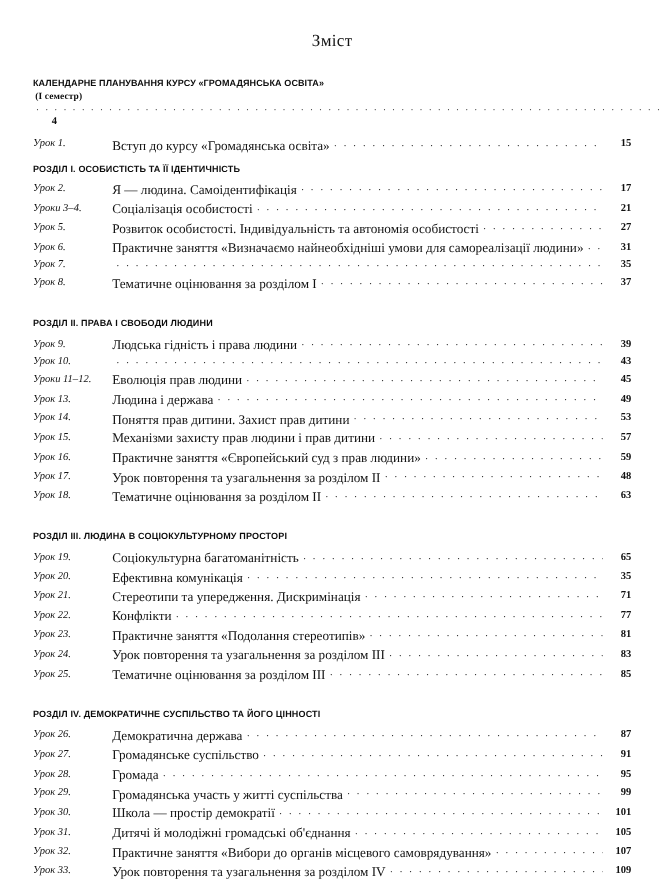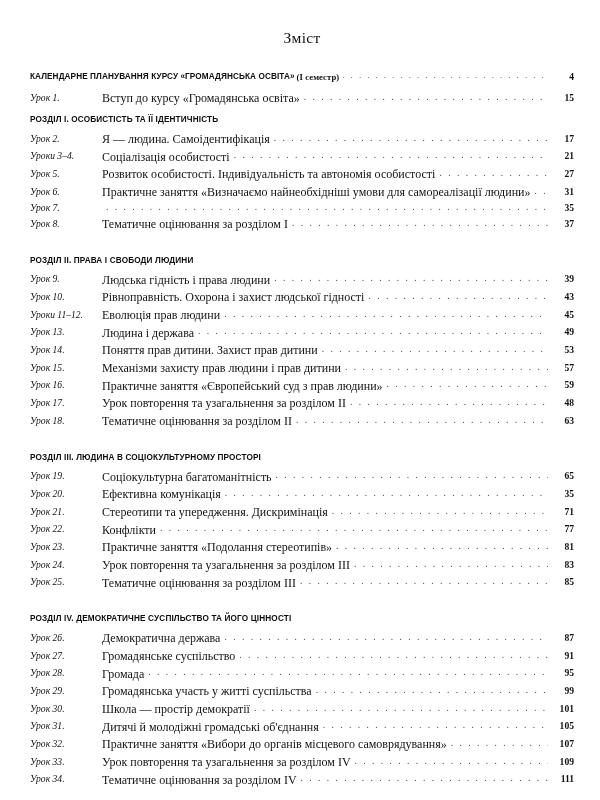--- a/index.html
+++ b/index.html
@@ -47,28 +47,29 @@
     margin-bottom: 6px;
     line-height: 1.2;
     text-transform: uppercase;
   }
   .section-head.first {
     margin-top: 0;
   }
   
   .top-entry {
     display: flex;
-    align-items: center;
+    align-items: flex-start;
     font-family: "Liberation Sans", "DejaVu Sans", sans-serif;
     font-weight: bold;
     font-size: 8.2px;
     letter-spacing: 0.1px;
     color: #0d0d0d;
     margin-bottom: 6px;
     line-height: 1.3;
+    flex-direction: column;
   }
   .top-entry .te-title {
     white-space: nowrap;
   }
   .top-entry .te-sem {
     font-weight: bold;
     font-family: "Liberation Serif", "DejaVu Serif", serif;
     font-size: 8.6px;
     padding-left: 2px;
     white-space: nowrap;
@@ -203,21 +204,20 @@
         <div class="spacer-sm"></div>
         <div class="section-head">РОЗДІЛ ІІ. ПРАВА І СВОБОДИ ЛЮДИНИ</div>
         <div class="lesson-row">
           <span class="lesson-label">Урок 9.</span>
           <span class="lesson-title">Людська гідність і права людини</span>
           <span class="leader">. . . . . . . . . . . . . . . . . . . . . . . . . . . . . . . . . . . . . . . . . . . . . . . . . . . . . . . . . . . . . . . . . . . . . . . . . . . . . . . . . . . . . . . . . . . . . . . . . . . . . . . . .</span>
           <span class="lesson-page">39</span>
         </div>
         <div class="lesson-row">
           <span class="lesson-label">Урок 10.</span>
-          <span class="lesson-title">Рівноправність. Охорона і захист людської гідності</span>
           <span class="leader">. . . . . . . . . . . . . . . . . . . . . . . . . . . . . . . . . . . . . . . . . . . . . . . . . . . . . . . . . . . . . . . . . . . . . . . . . . . . . . . . . . . . . . . . . . . . . . . . . . . . . . . . .</span>
           <span class="lesson-page">43</span>
         </div>
         <div class="lesson-row">
           <span class="lesson-label">Уроки 11–12.</span>
           <span class="lesson-title">Еволюція прав людини</span>
           <span class="leader">. . . . . . . . . . . . . . . . . . . . . . . . . . . . . . . . . . . . . . . . . . . . . . . . . . . . . . . . . . . . . . . . . . . . . . . . . . . . . . . . . . . . . . . . . . . . . . . . . . . . . . . . .</span>
           <span class="lesson-page">45</span>
         </div>
         <div class="lesson-row">

